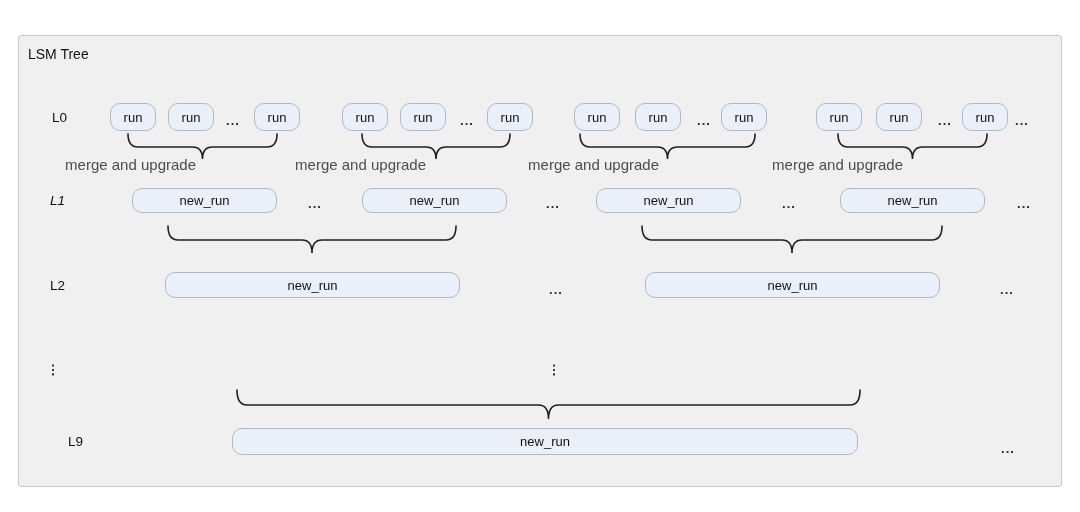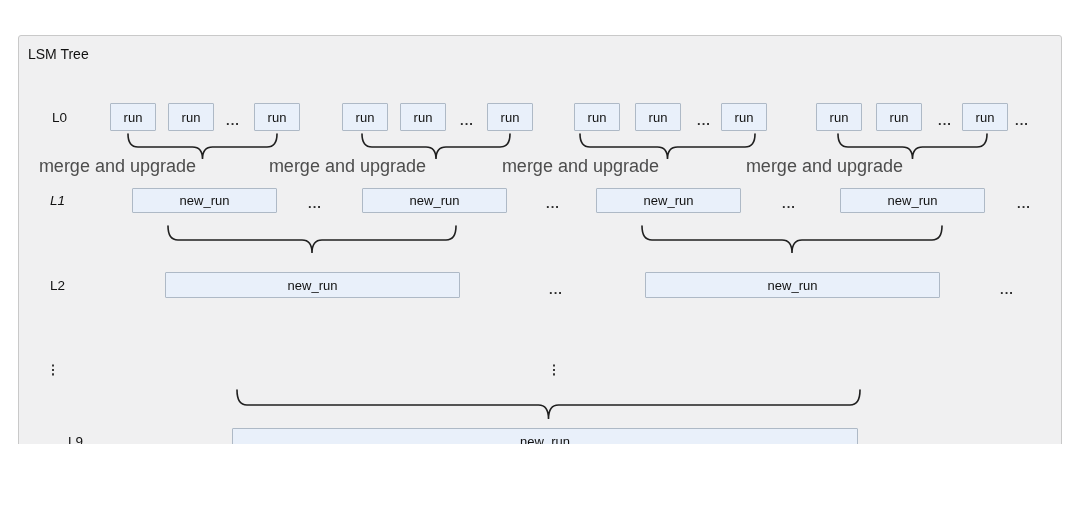--- a/index.html
+++ b/index.html
@@ -2,30 +2,30 @@
 <html style="--page-bg: #ffffff; --panel-bg: #f0f0f1; --panel-border: #c9c9c9; --box-fill: #e9f0fa; --box-border: #aeb9c6; --brace-stroke: #1f1f1f; --muted-text: #4d4d4d; --text: #111111;"><head>
 <meta charset="utf-8">
 <style>
   :root{
     --page-bg:#ffffff; --panel-bg:#f0f0f1; --panel-border:#c9c9c9;
     --box-fill:#e9f0fa; --box-border:#aeb9c6; --brace-stroke:#1f1f1f;
     --muted-text:#4d4d4d; --text:#111111;
   }
   *{box-sizing:border-box;margin:0;padding:0;}
   body{background:var(--page-bg);font-family:"Liberation Sans",sans-serif;}
-  #stage{position:relative;width:1080px;height:444px;background:var(--page-bg);overflow:hidden;}
+  #stage{position:relative;width:1080px;height:512px;background:var(--page-bg);overflow:hidden;}
   #panel{position:absolute;left:18px;top:35px;width:1044px;height:452px;
     background:var(--panel-bg);border:1px solid var(--panel-border);border-radius:3px;}
   #diagram-title{position:absolute;left:28px;top:46px;font-size:14px;color:var(--text);}
   #brace-svg{position:absolute;left:0;top:0;width:1080px;height:512px;pointer-events:none;}
   .box{position:absolute;display:flex;align-items:center;justify-content:center;
-    background:var(--box-fill);border:1px solid var(--box-border);border-radius:1px;
+    background:var(--box-fill);border:1px solid var(--box-border);border-radius:10px;
     font-size:13px;color:var(--text);white-space:nowrap;}
   .level-label{position:absolute;font-size:13.5px;color:var(--text);transform:translateY(-50%);}
-  .merge-label{position:absolute;font-size:18px;color:var(--muted-text);white-space:nowrap;}
+  .merge-label{position:absolute;font-size:15px;color:var(--muted-text);white-space:nowrap;}
   .hdots{position:absolute;font-size:13px;font-weight:600;letter-spacing:1px;color:#2b2b2b;
     transform:translate(-50%,-58%);}
   .vdots{position:absolute;font-size:13px;font-weight:600;color:#2b2b2b;
     transform:translate(-50%,-50%);line-height:1;}
 </style>
 </head>
 <body>
 
 <div id="stage">
   <div id="panel"></div>

